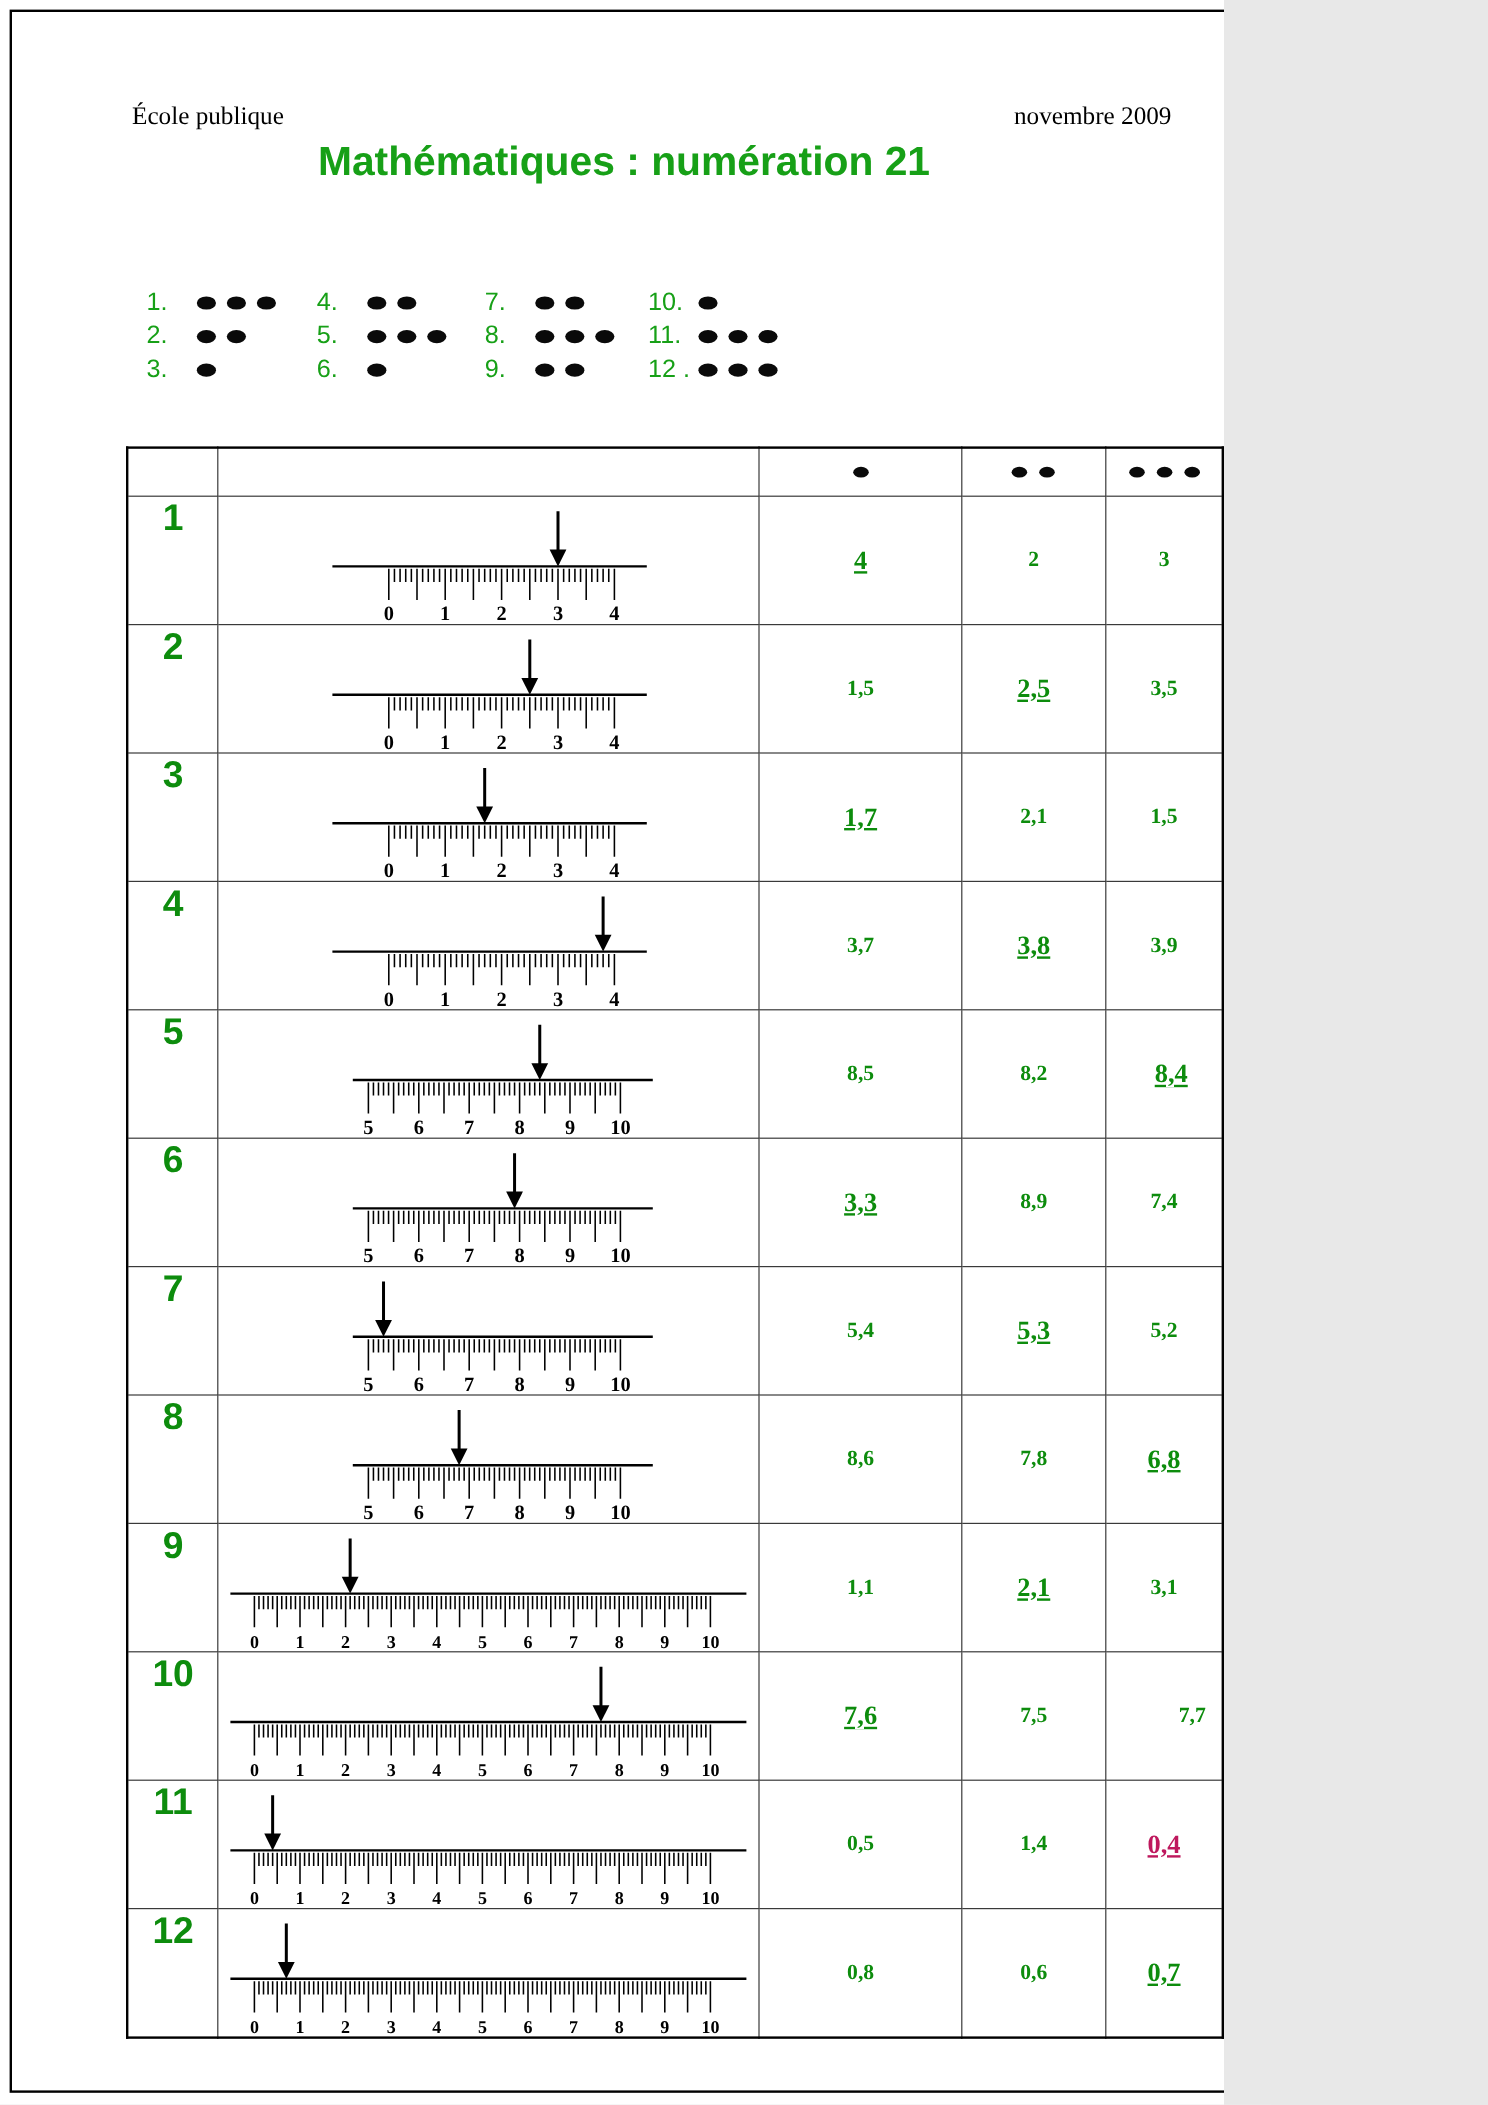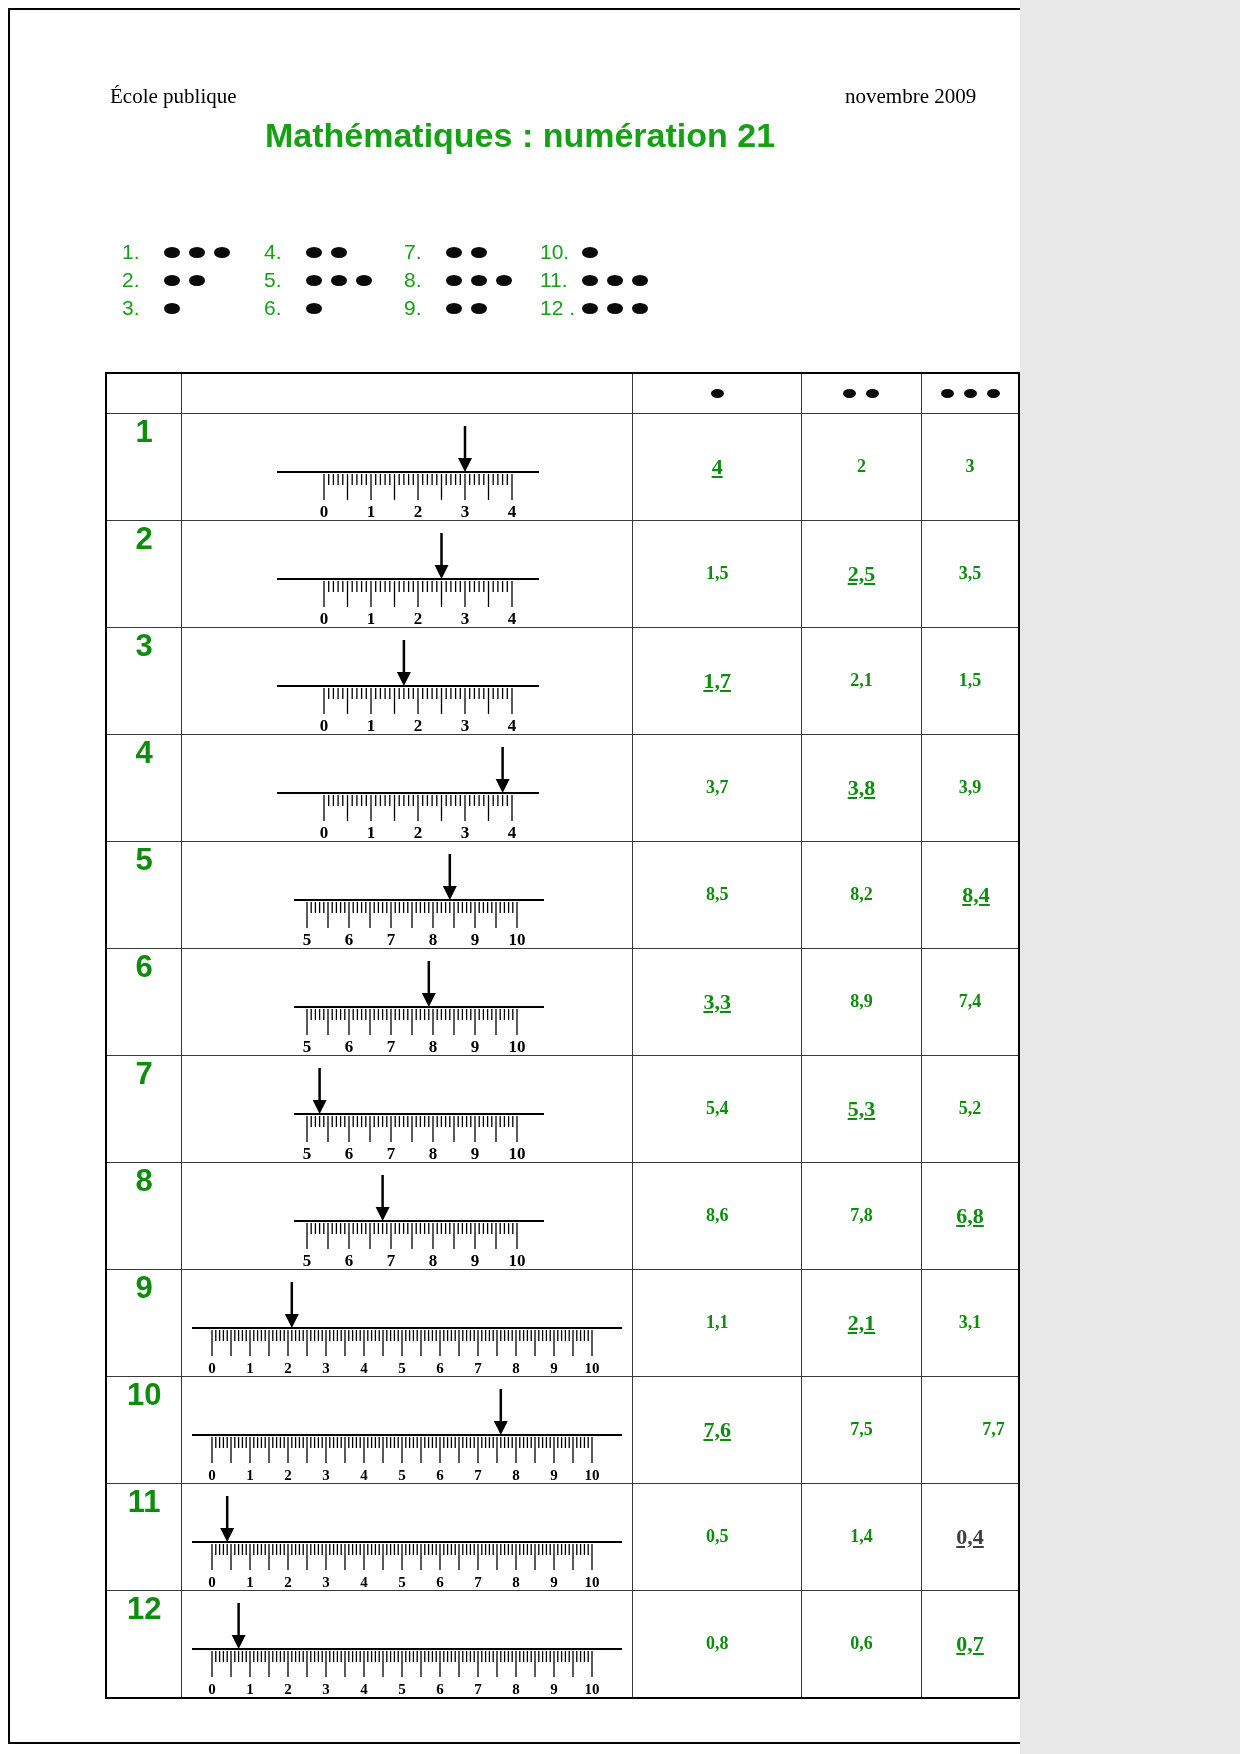--- a/index.html
+++ b/index.html
@@ -1101,21 +1101,21 @@
                 <text x="410" y="103" text-anchor="middle" font-family="Liberation Serif, serif" font-size="15" font-weight="bold" fill="#000">10</text>
                 <g>
                   <line x1="45.2" y1="12" x2="45.2" y2="46" stroke="#000" stroke-width="2.5"></line>
                   <polygon points="38.2,44 52.2,44 45.2,58" fill="#000"></polygon>
                 </g>
               </svg>
             </div>
           </td>
       <td class="c-ans"><span class="ans green-v" style="color: rgb(13, 140, 13);">0,5</span></td>
       <td class="c-ans"><span class="ans green-v" style="color: rgb(13, 140, 13);">1,4</span></td>
-      <td class="c-ans"><span class="ans green-v u" style="color: #404040;">0,4</span></td>
+      <td class="c-ans"><span class="ans green-v u" style="color: #be185d;">0,4</span></td>
     </tr>
     <tr class="body-row">
       <td class="c-num"><span class="green-v" style="color: rgb(13, 140, 13);">12</span></td>
       <td class="c-line">
             <div class="nl">
               <svg width="450" height="106" viewBox="0 0 450 106">
                 <line x1="10" y1="58" x2="440" y2="58" stroke="#000" stroke-width="2"></line>
                 <line x1="30.0" y1="60" x2="30.0" y2="86" stroke="#000" stroke-width="1.3"></line>
                 <line x1="33.8" y1="60" x2="33.8" y2="71" stroke="#000" stroke-width="1.3"></line>
                 <line x1="37.6" y1="60" x2="37.6" y2="71" stroke="#000" stroke-width="1.3"></line>

